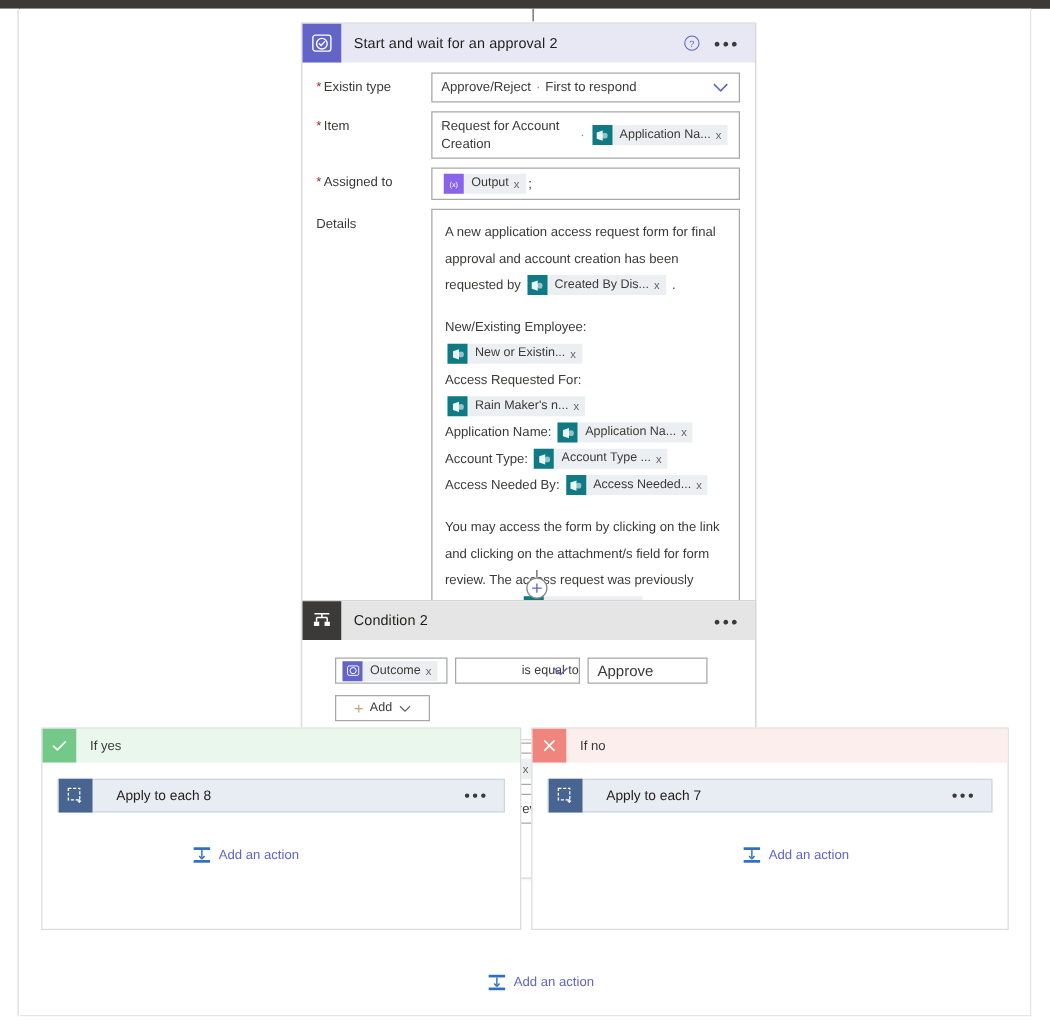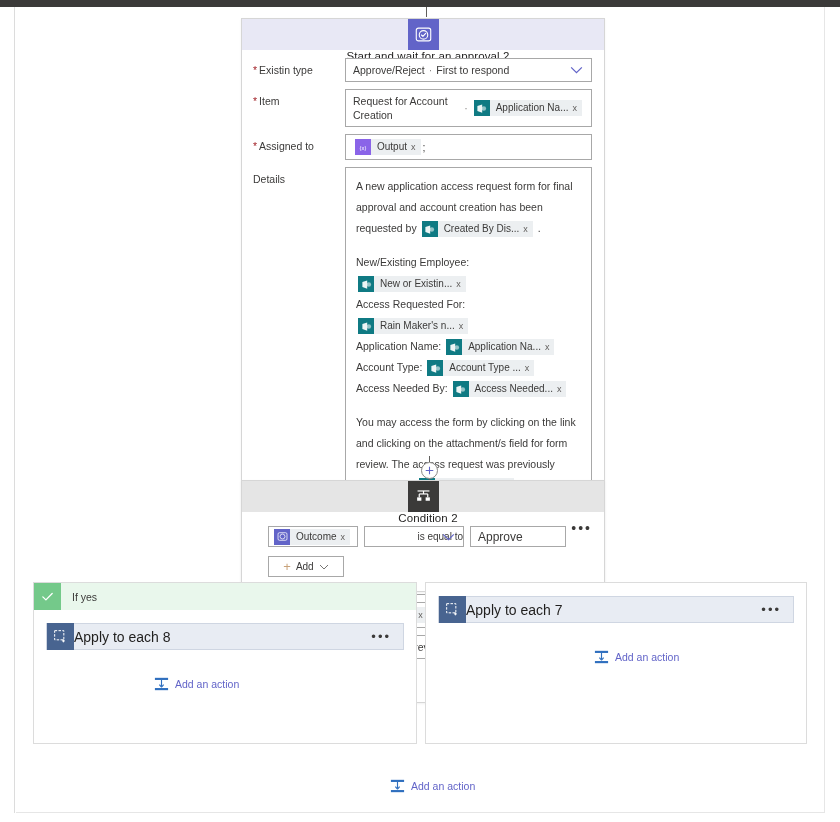--- a/index.html
+++ b/index.html
@@ -49,21 +49,20 @@
     background: #ffffff;
     border: 1px solid #d6d6d6;
     box-shadow: 0 1px 2px rgba(0,0,0,0.06);
   }
   .card-header {
     display: flex;
     align-items: center;
     height: 31px;
     background: #e8e8f5;
     position: relative;
-    flex-direction: column;
   }
   .card-header.cond {
     background: #e5e5e5;
   }
   .op-icon {
     width: 31px; height: 31px;
     flex: 0 0 31px;
     display: flex; align-items: center; justify-content: center;
   }
   .op-icon.approval { background: #6264c8; }
@@ -281,23 +280,23 @@
   .action-card {
     position: absolute;
     left: 12px;
     top: 13px;
     height: 27px;
     background: #e8ecf3;
     border: 1px solid #cfd6e2;
     display: flex; align-items: center;
   }
   .action-title {
-    font-size: 14px;
+    font-size: 11px;
     color: #201f1e;
-    padding-left: 0;
+    padding-left: 19px;
   }
   .action-ellipsis {
     margin-left: auto;
     padding-right: 12px;
     color: #3b3a39;
     font-size: 13px;
     letter-spacing: 2px;
     line-height: 7px;
   }
 
@@ -612,20 +611,28 @@
             <path d="M9 3.6 V11" stroke="#2f6fbe" stroke-width="1.4"></path>
             <path d="M9 12.4 L6.4 9.4 M9 12.4 L11.6 9.4" stroke="#2f6fbe" stroke-width="1.4" fill="none"></path>
             <rect x="1" y="13.4" width="16" height="2.6" fill="#2f6fbe"></rect>
           </svg>
           <span>Add an action</span>
         </div>
       </div>
     </div>
 
     <div class="branch" style="left:409px; top:575px; width:382px; height:162px;">
+      <div class="branch-header no">
+        <div class="branch-ico no">
+          <svg width="15" height="15" viewBox="0 0 16 16">
+            <path d="M4 4 L12 12 M12 4 L4 12" fill="none" stroke="#ffffff" stroke-width="1.4" stroke-linecap="round"></path>
+          </svg>
+        </div>
+        <div class="branch-label">If no</div>
+      </div>
       <div class="branch-body">
         <div class="action-card" style="width:356px;">
           <div class="op-icon foreach" style="width:27px;height:27px;flex:0 0 27px;">
             <svg width="15" height="15" viewBox="0 0 18 18">
               <rect x="2" y="2" width="11" height="11" fill="none" stroke="#ffffff" stroke-width="1.2" stroke-dasharray="3 1.6"></rect>
               <path d="M12.5 12.5 V16 M10.8 14.3 H14.3" stroke="#ffffff" stroke-width="1.2"></path>
             </svg>
           </div>
           <div class="action-title">Apply to each 7</div>
           <div class="action-ellipsis">•••</div>

